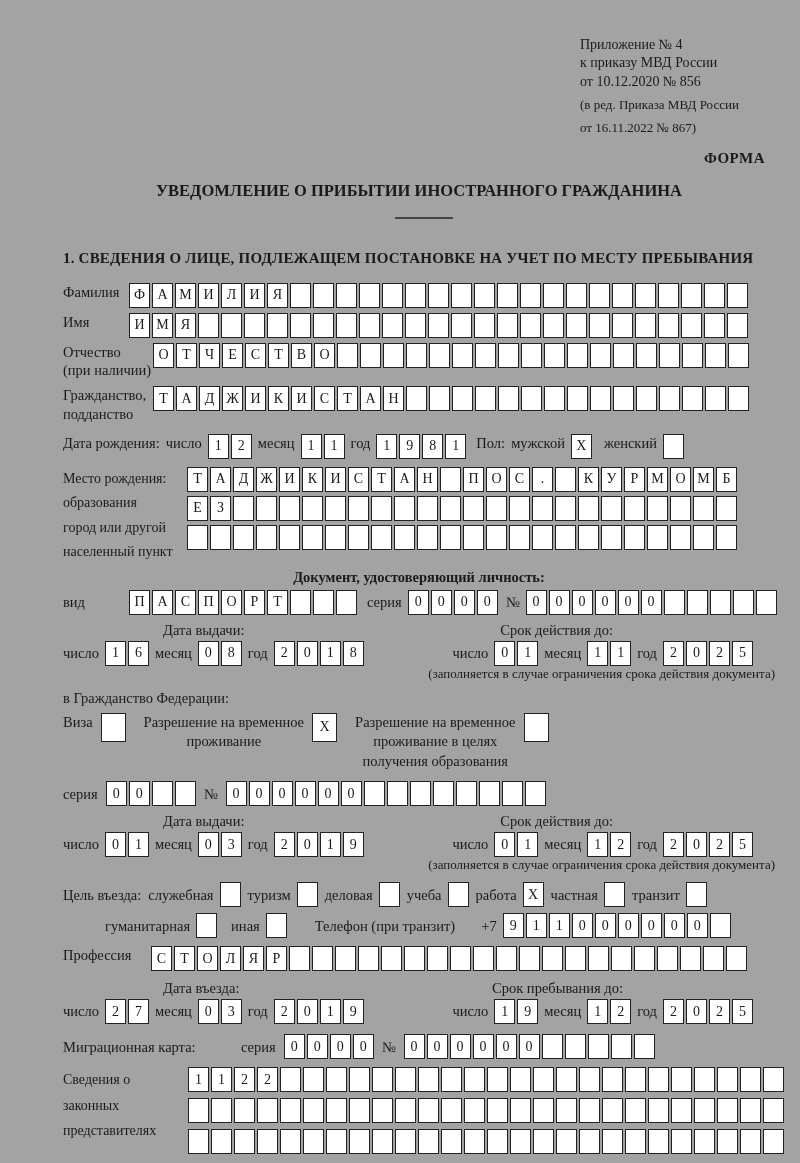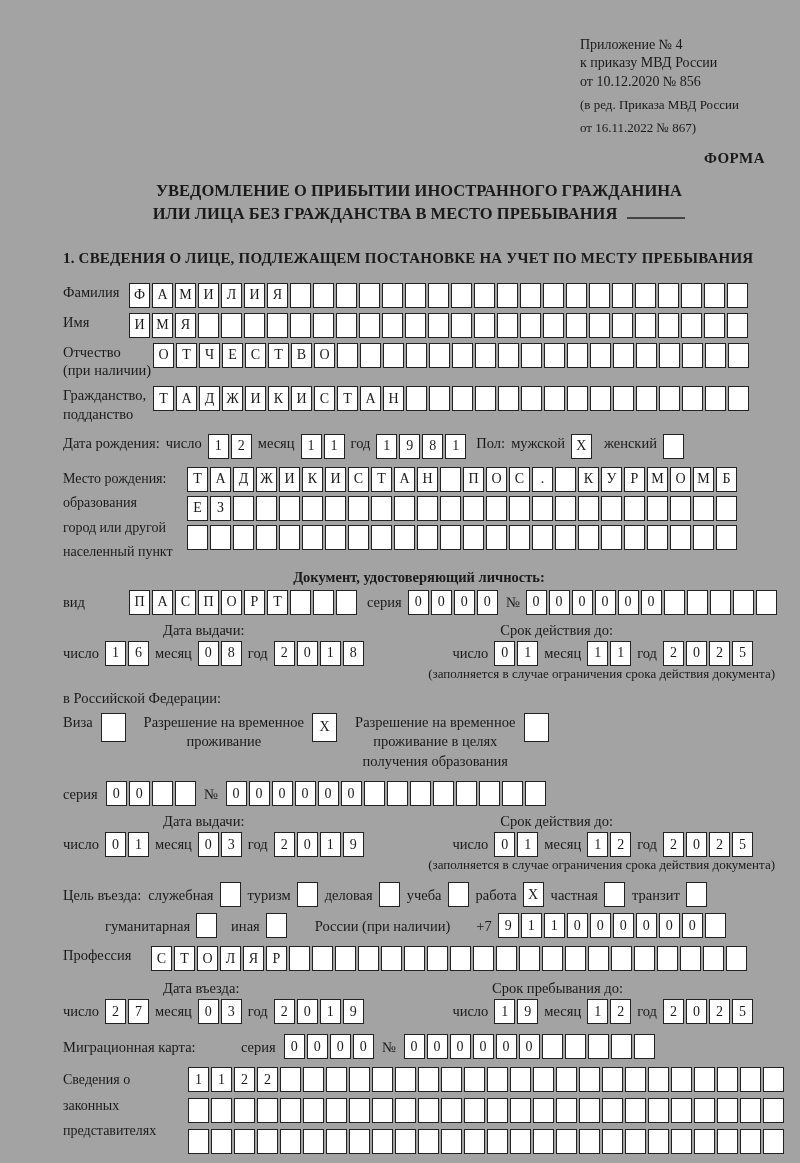--- a/index.html
+++ b/index.html
@@ -44,21 +44,21 @@
     <div>Приложение № 4</div>
     <div>к приказу МВД России</div>
     <div>от 10.12.2020 № 856</div>
     <div class="small">(в ред. Приказа МВД России</div>
     <div class="small">от 16.11.2022 № 867)</div>
   </div>
   <div class="forma">ФОРМА</div>
 
   <div class="title">
     <div>УВЕДОМЛЕНИЕ О ПРИБЫТИИ ИНОСТРАННОГО ГРАЖДАНИНА</div>
-    <div><span>ИЛИ ЛИЦА БЕЗ ГРАЖДАНСТВА В МЕСТО ПРЕБЫВАНИЯ</span><span class="blank-line"></span></div>
+    <div><span class="blank-line"></span></div>
   </div>
 
   <div class="sec-head">1. СВЕДЕНИЯ О ЛИЦЕ, ПОДЛЕЖАЩЕМ ПОСТАНОВКЕ НА УЧЕТ ПО МЕСТУ ПРЕБЫВАНИЯ</div>
 
   <div class="row" style="margin-top:16px;">
     <div class="lbl" style="width:66px;">Фамилия</div>
     <div class="boxes">
         <span class="cbox">Ф</span>
         <span class="cbox">А</span>
         <span class="cbox">М</span>
@@ -389,21 +389,21 @@
       <span class="boxes">
           <span class="cbox">2</span>
           <span class="cbox">0</span>
           <span class="cbox">2</span>
           <span class="cbox">5</span>
         </span>
     </span>
   </div>
   <div class="note" style="width:712px;">(заполняется в случае ограничения срока действия документа)</div>
 
-  <div class="lbl" style="margin-top:7px; font-size:14.5px;">в Российской Федерации:</div>
+  <div class="lbl" style="margin-top:7px; font-size:14.5px;">в Гражданство Федерации:</div>
 
   <div class="row" style="margin-top:5px; gap:12px;">
     <span class="chk-group">
       <span class="lbl">Виза</span>
       <span class="boxes">
           <span class="cbox cbox--lg"></span>
         </span>
     </span>
     <span class="chk-group" style="margin-left:6px;">
       <span class="chk-lbl-c">
@@ -551,21 +551,21 @@
         <span class="boxes">
           <span class="cbox"></span>
         </span>
       </span>
     <span class="gap6" style="margin-left:14px;">
         <span class="lbl">иная</span>
         <span class="boxes">
           <span class="cbox"></span>
         </span>
       </span>
-    <span class="lbl" style="margin-left:28px;">России (при наличии)</span>
+    <span class="lbl" style="margin-left:28px;">Телефон (при транзит)</span>
     <span class="lbl" style="margin-left:26px; margin-right:6px;">+7</span>
     <span class="boxes">
         <span class="cbox">9</span>
         <span class="cbox">1</span>
         <span class="cbox">1</span>
         <span class="cbox">0</span>
         <span class="cbox">0</span>
         <span class="cbox">0</span>
         <span class="cbox">0</span>
         <span class="cbox">0</span>

